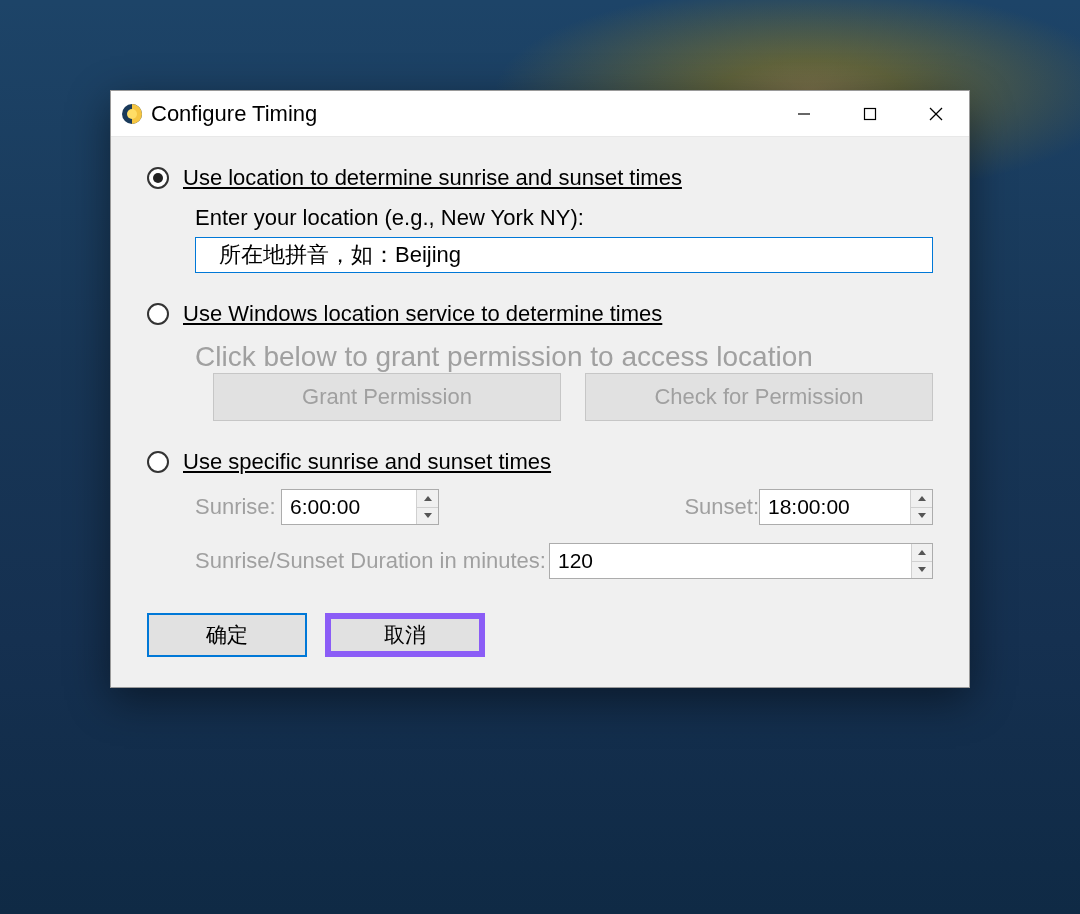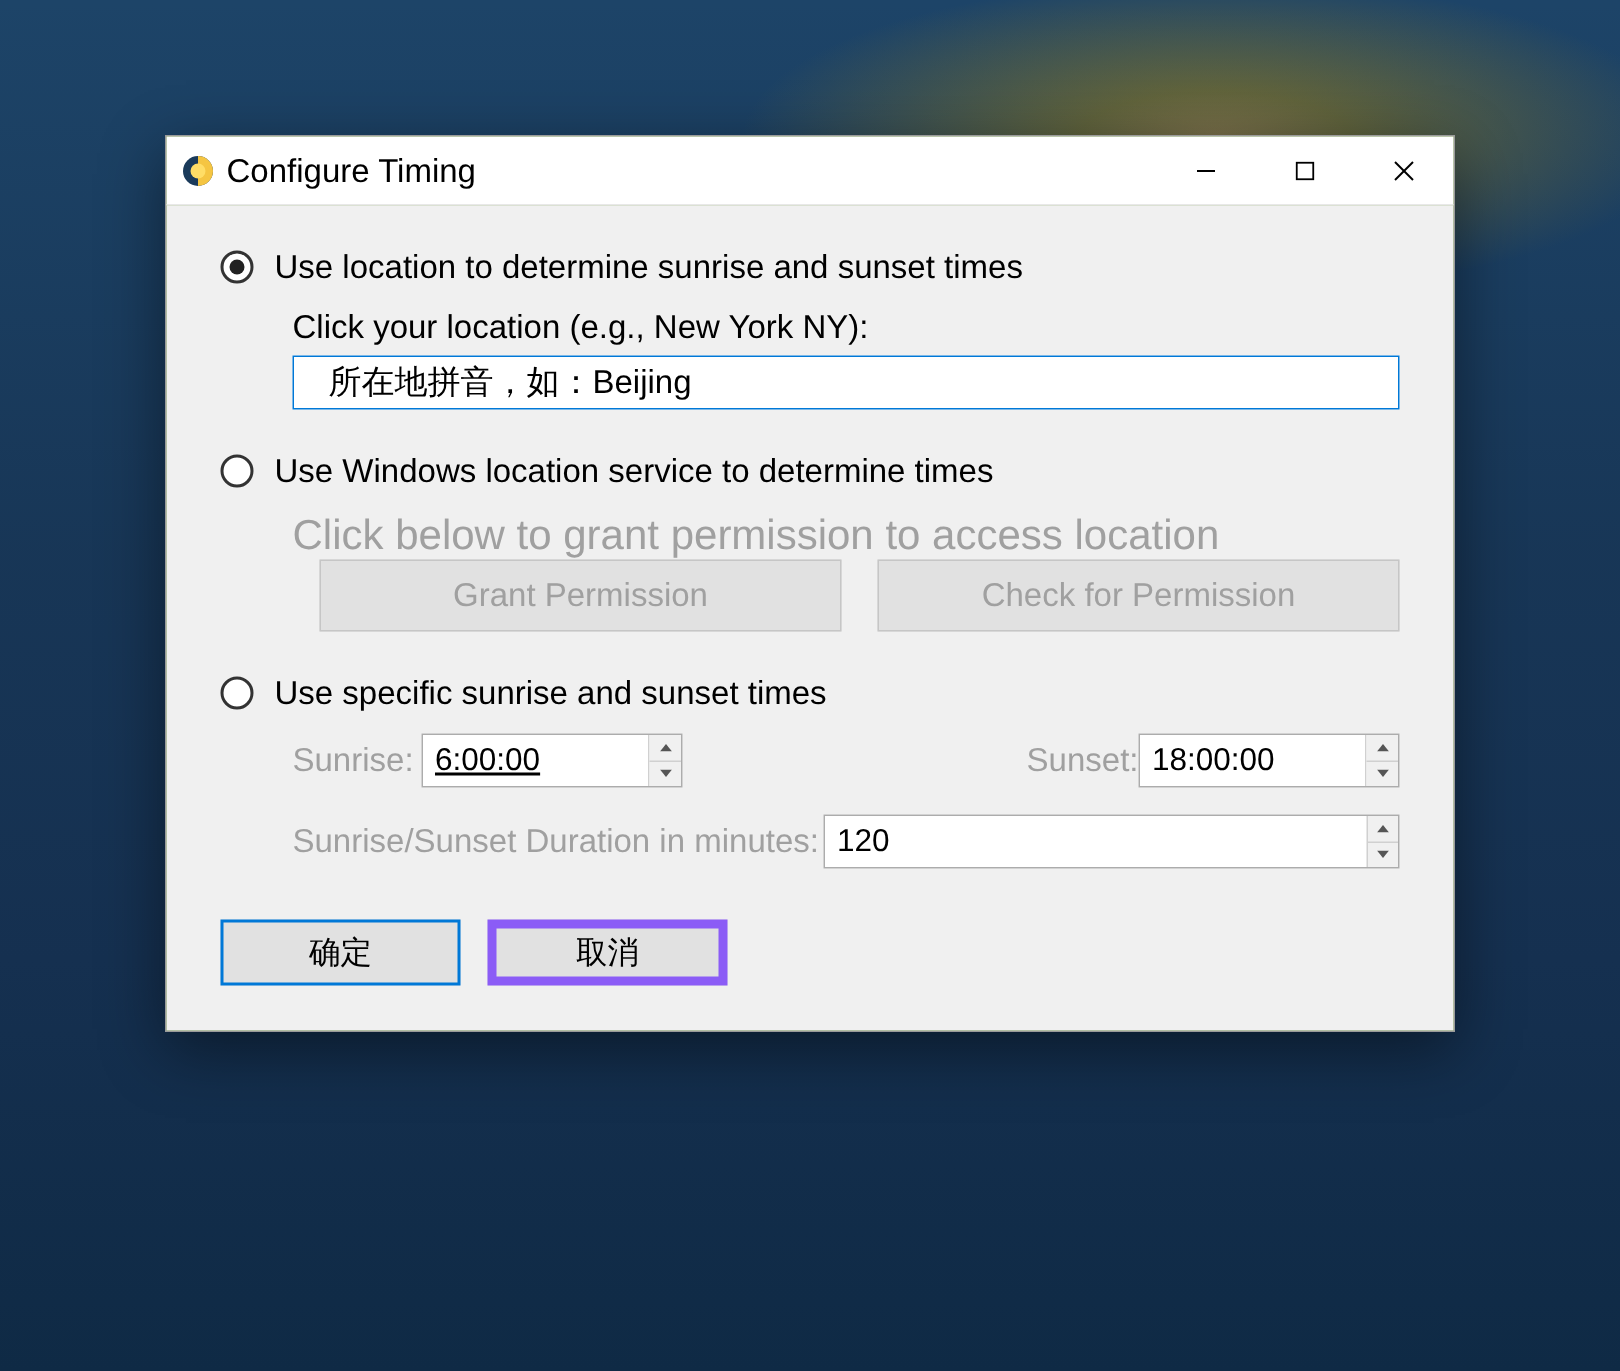--- a/index.html
+++ b/index.html
@@ -30,21 +30,21 @@
     color: rgba(255,255,255,0.08);
     font-size: 22px;
     letter-spacing: 2px;
   }
 
   .window {
     position: absolute;
     left: 110px;
     top: 90px;
     width: 860px;
-    background: #4d7c0f;
+    background: #fca5a5;
     border: 1px solid #9a9a9a;
     box-shadow: 0 12px 40px rgba(0,0,0,0.45);
   }
 
   .titlebar {
     height: 46px;
     display: flex;
     align-items: center;
     padding: 0 0 0 10px;
     background: #ffffff;
@@ -102,20 +102,21 @@
   .radio.checked::after {
     content: "";
     width: 10px;
     height: 10px;
     background: #222;
     border-radius: 50%;
   }
   .opt-label {
     font-size: 22px;
     color: #000;
+    text-decoration: underline;
   }
 
   .sub {
     margin-left: 48px;
     margin-top: 14px;
     margin-bottom: 28px;
   }
   .field-label {
     font-size: 22px;
     color: #000;
@@ -259,21 +260,21 @@
     </div>
   </div>
 
   <div class="content">
 
     <div class="opt-row">
       <span class="radio checked"></span>
       <span class="opt-label">Use location to determine sunrise and sunset times</span>
     </div>
     <div class="sub">
-      <div class="field-label">Click your location (e.g., New York NY):</div>
+      <div class="field-label">Enter your location (e.g., New York NY):</div>
       <input type="text" class="text-input" value="所在地拼音，如：Beijing" style="">
     </div>
 
     <div class="opt-row">
       <span class="radio"></span>
       <span class="opt-label">Use Windows location service to determine times</span>
     </div>
     <div class="sub">
       <div class="hint disabled-text">Click below to grant permission to access location</div>
       <div class="btn-row">
@@ -283,21 +284,21 @@
     </div>
 
     <div class="opt-row">
       <span class="radio"></span>
       <span class="opt-label">Use specific sunrise and sunset times</span>
     </div>
     <div class="sub" style="margin-bottom:0">
       <div class="time-row">
         <span class="time-label" style="width:86px">Sunrise:</span>
         <div class="spinner">
-          <input type="text" style="width: 150px; text-decoration: underline;" value="6:00:00">
+          <input type="text" style="width: 134px;" value="6:00:00">
           <div class="spin-btns">
             <div class="spin-up">
                 <svg width="8" height="5">
                   <polygon points="4,0 8,5 0,5" fill="#555"></polygon>
                 </svg>
               </div>
             <div class="spin-down">
                 <svg width="8" height="5">
                   <polygon points="0,0 8,0 4,5" fill="#555"></polygon>
                 </svg>

